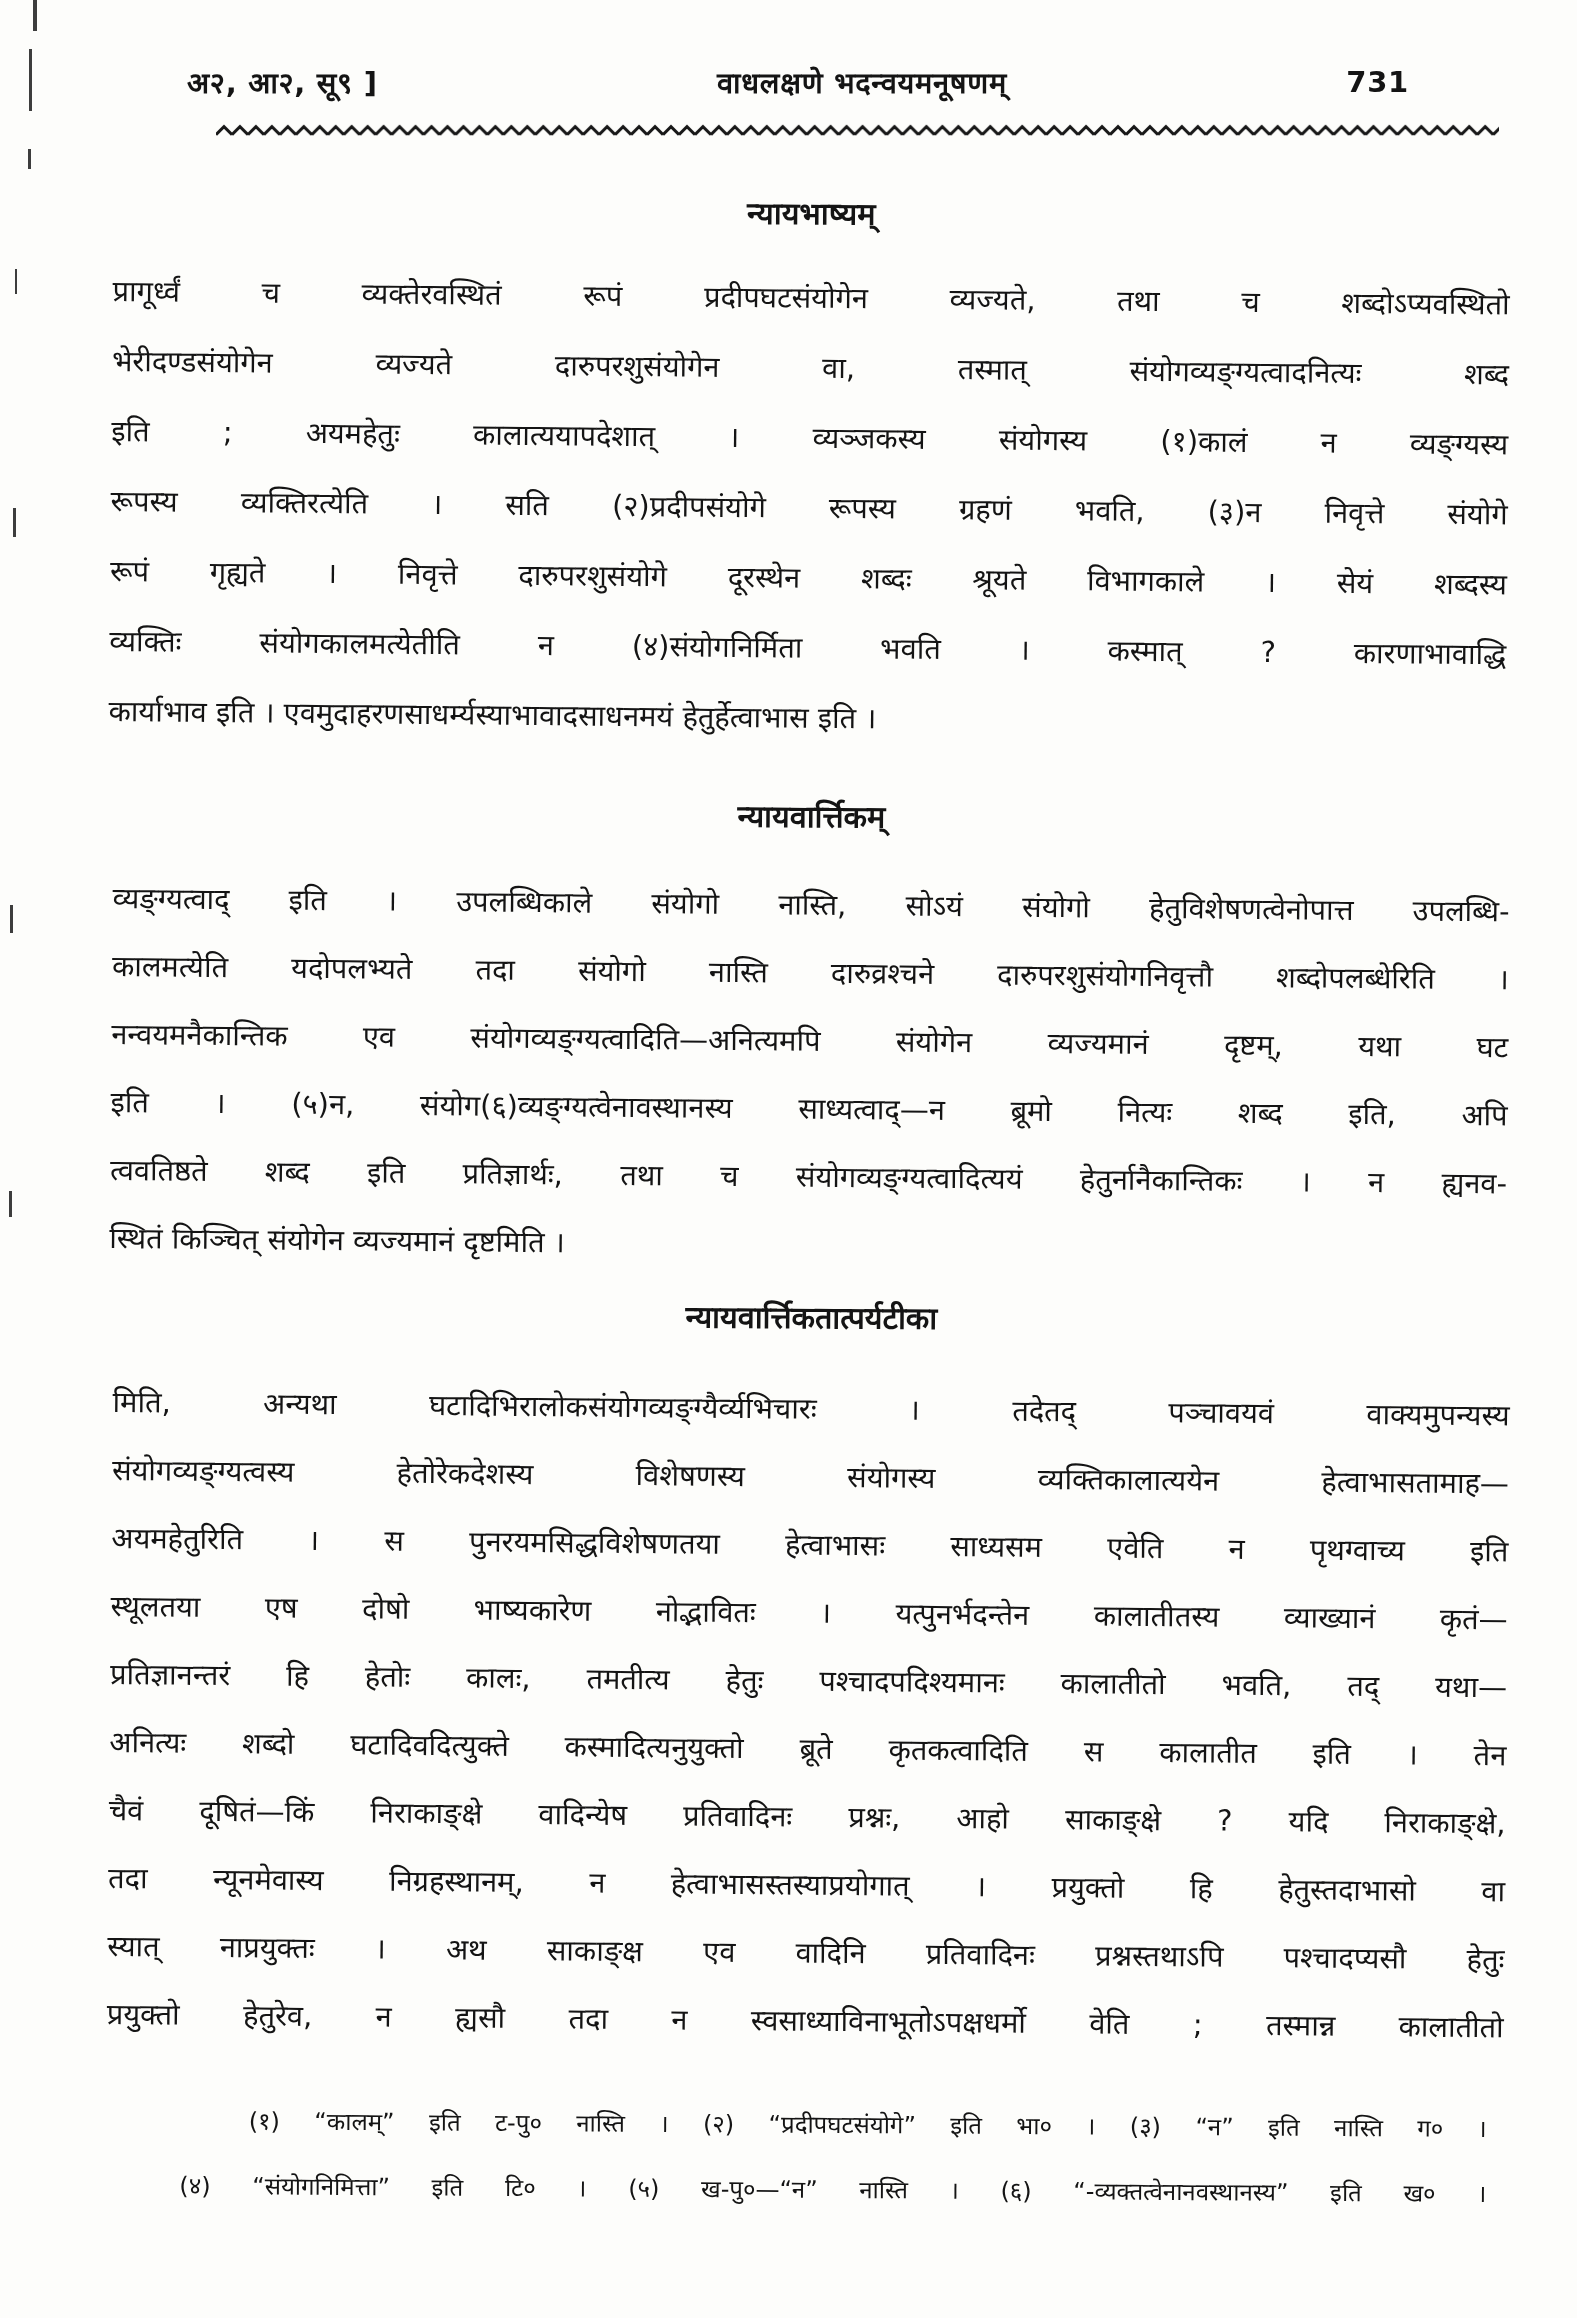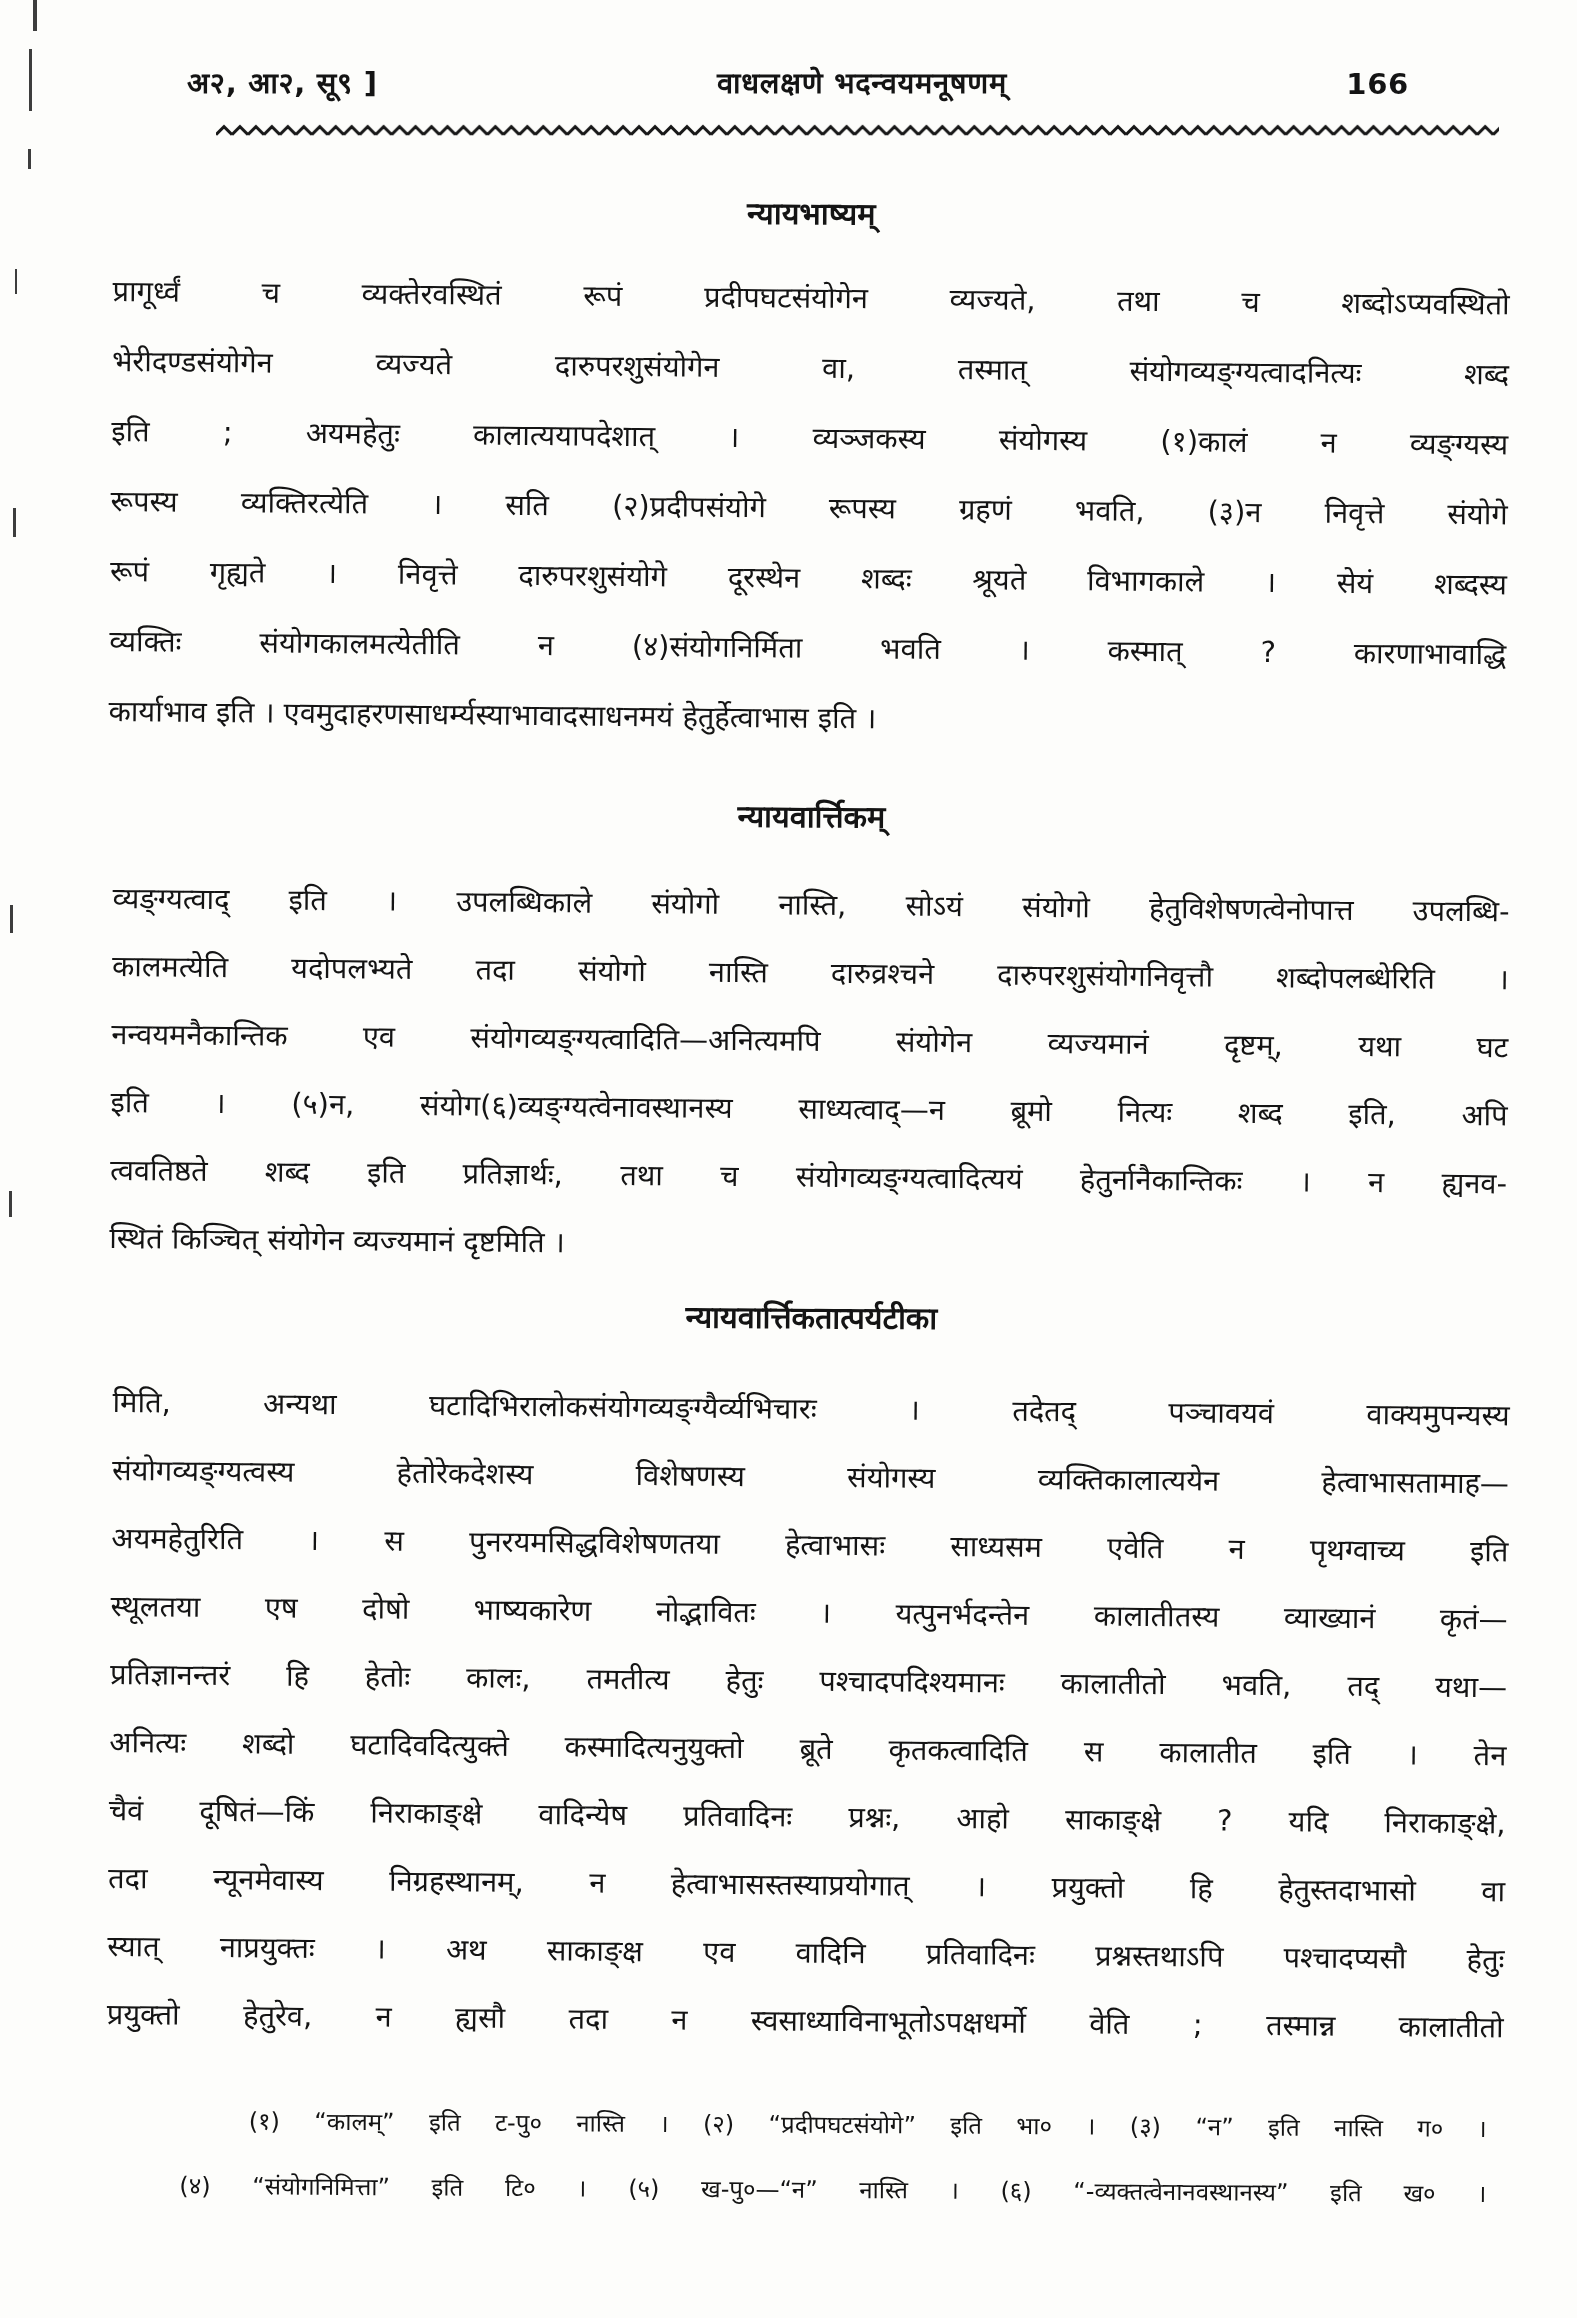--- a/index.html
+++ b/index.html
@@ -8,21 +8,21 @@
     background:#ffffff;
     font-family:"DejaVu Sans","Liberation Serif",sans-serif;
     color:#141414;
     position:relative;
     overflow:hidden;
   }
   .paper{position:absolute;inset:0;background:#fdfdfb;}
   
   .header{
     position:absolute;top:62px;left:187px;right:168px;
-    display:flex;justify-content:space-between;align-items:flex-end;
+    display:flex;justify-content:space-between;align-items:center;
     font-size:29px;font-weight:700;letter-spacing:0.7px;
     white-space:nowrap;
   }
   .header .center{flex:0 1 auto;}
   
   .zig{position:absolute;top:123px;left:216px;width:1283px;height:16px;}
   
   .shead{
     position:absolute;left:113px;width:1397px;
     text-align:center;font-size:30.5px;font-weight:700;
@@ -67,21 +67,21 @@
 <div class="mark" style="left:29px;top:49px;width:2.9px;height:62px;"></div>
 <div class="mark" style="left:27.6px;top:149px;width:3.6px;height:20.3px;"></div>
 <div class="mark" style="left:14.5px;top:269px;width:2.9px;height:25px;"></div>
 <div class="mark" style="left:13px;top:508px;width:2.9px;height:29px;"></div>
 <div class="mark" style="left:10.2px;top:905px;width:2.9px;height:27.6px;"></div>
 <div class="mark" style="left:8.7px;top:1191px;width:2.9px;height:26px;"></div>
 
 <div class="header">
   <span>अ२, आ२, सू९ ]</span>
   <span class="center">वाधलक्षणे भदन्वयमनूषणम्</span>
-  <span>166</span>
+  <span>731</span>
 </div>
 
 <div class="zig">
   <svg width="1283" height="16" xmlns="http://www.w3.org/2000/svg" viewBox="0 0 1768 22">
     <defs>
       <pattern id="zz" width="22" height="22" patternUnits="userSpaceOnUse">
         <path d="M0 16 L11 5 L22 16" fill="none" stroke="#181818" stroke-width="4"></path>
       </pattern>
     </defs>
     <rect width="1768" height="22" fill="url(#zz)"></rect>

